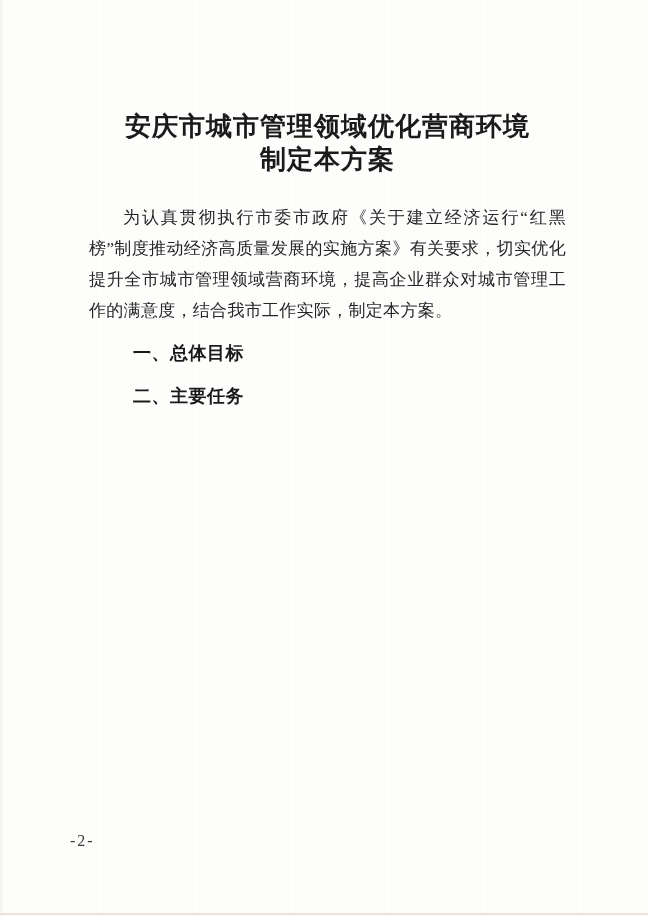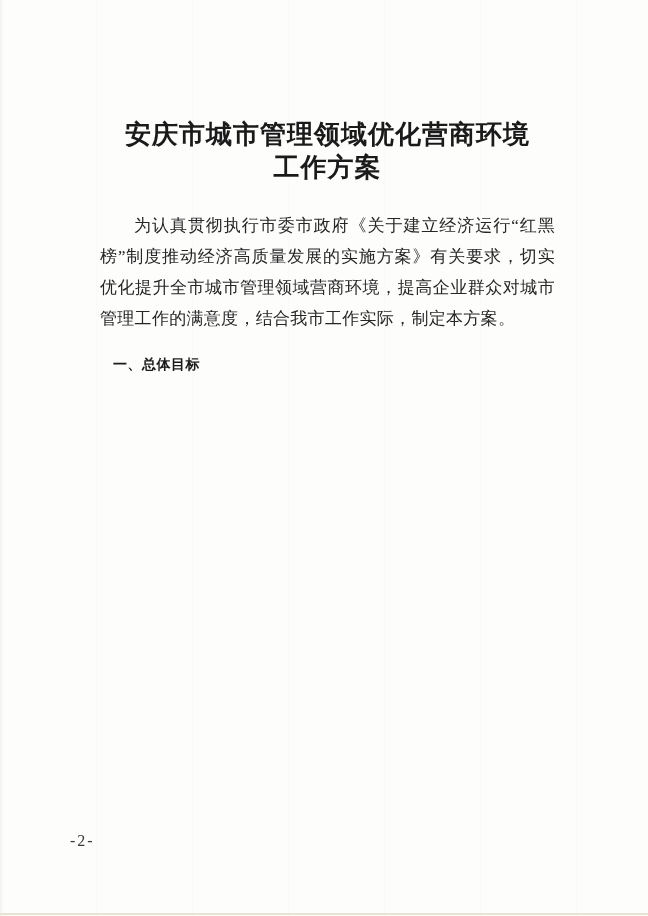--- a/index.html
+++ b/index.html
@@ -21,49 +21,49 @@
     box-sizing: border-box;
     padding: 102px 78px 0 85px;
     color: var(--text-color, #262626);
     background-image:
       linear-gradient(90deg, rgba(0,0,0,0.03) 0px, rgba(0,0,0,0) 4px),
       repeating-linear-gradient(90deg,
         rgba(0,0,0,0.012) 0px, rgba(0,0,0,0.012) 1px,
         rgba(0,0,0,0) 1px, rgba(0,0,0,0) 96px);
   }
   .doc-title {
-    margin: 16px;
+    margin: 8px;
     text-align: center;
     font-size: 26px;
     line-height: 33px;
     font-weight: 700;
     letter-spacing: 1px;
     color: var(--heading-color, #141414);
     font-family: "Liberation Serif", "DejaVu Serif", serif;
   }
   .title-line { display: block; }
   .doc-content {
     margin-top: 26px;
     font-size: 17px;
     line-height: 31px;
     letter-spacing: 0.3px;
     text-align: justify;
     text-justify: inter-ideograph;
   }
   .para {
-    margin: 15px;
+    margin: 4px;
     text-indent: 2em;
     color: var(--text-color, #262626);
   }
   .heading {
-    margin: 0;
+    margin: 12px;
     text-indent: 2em;
     font-family: "Liberation Sans", "DejaVu Sans", sans-serif;
     font-weight: 700;
-    font-size: 14px;
+    font-size: 18px;
     line-height: 31px;
     letter-spacing: 0.5px;
     color: var(--heading-color, #1c1c1c);
   }
   .page-number {
     position: absolute;
     left: 70px;
     top: 832px;
     font-size: 16px;
     letter-spacing: 2px;
@@ -79,25 +79,26 @@
     background: var(--scan-edge-color, #e9e2d5);
   }
 </style>
 </head>
 <body style="background: rgb(253, 253, 252);">
 
 <div class="page">
 
   <h1 class="doc-title">
     <span class="title-line">安庆市城市管理领域优化营商环境</span>
-    <span class="title-line">工作方案</span>
+    <span class="title-line">制定本方案</span>
   </h1>
 
   <div class="doc-content" id="doc-content">
       <p class="para">为认真贯彻执行市委市政府《关于建立经济运行“红黑榜”制度推动经济高质量发展的实施方案》有关要求，切实优化提升全市城市管理领域营商环境，提高企业群众对城市管理工作的满意度，结合我市工作实际，制定本方案。</p>
       <h2 class="heading">一、总体目标</h2>
+      <h2 class="heading">二、主要任务</h2>
     </div>
 
   <div class="page-number">-2-</div>
 
   <div class="scan-bottom-edge"></div>
 
 </div>
 
 </body></html>

